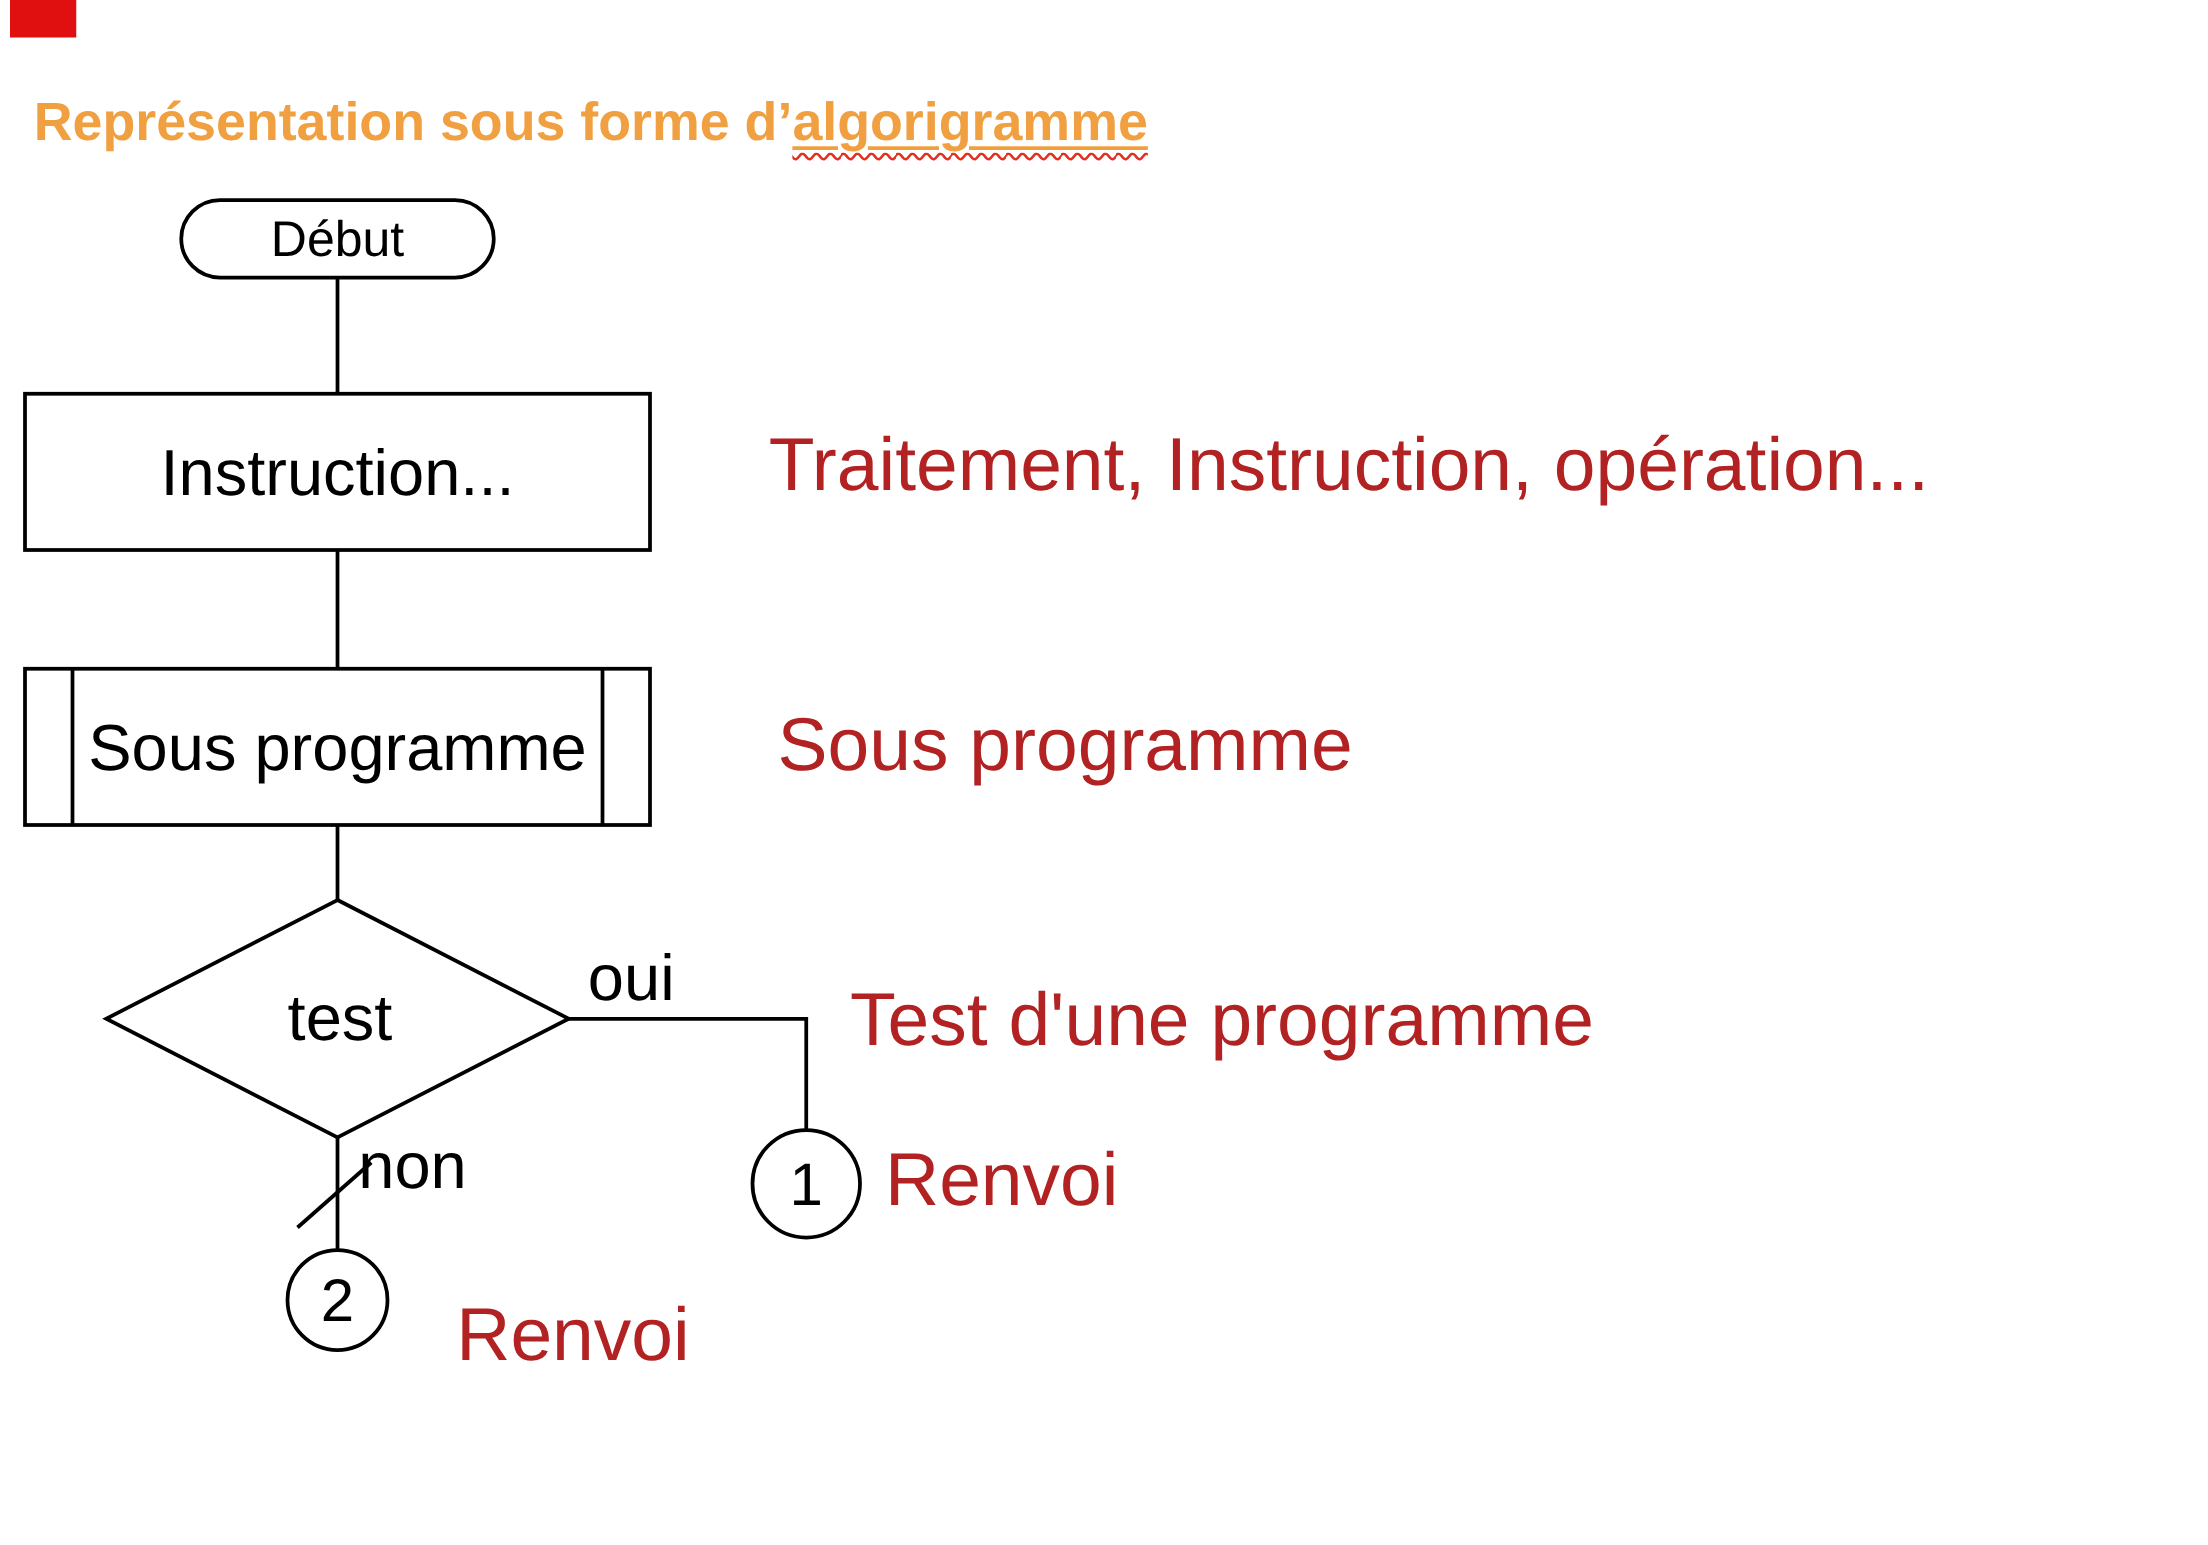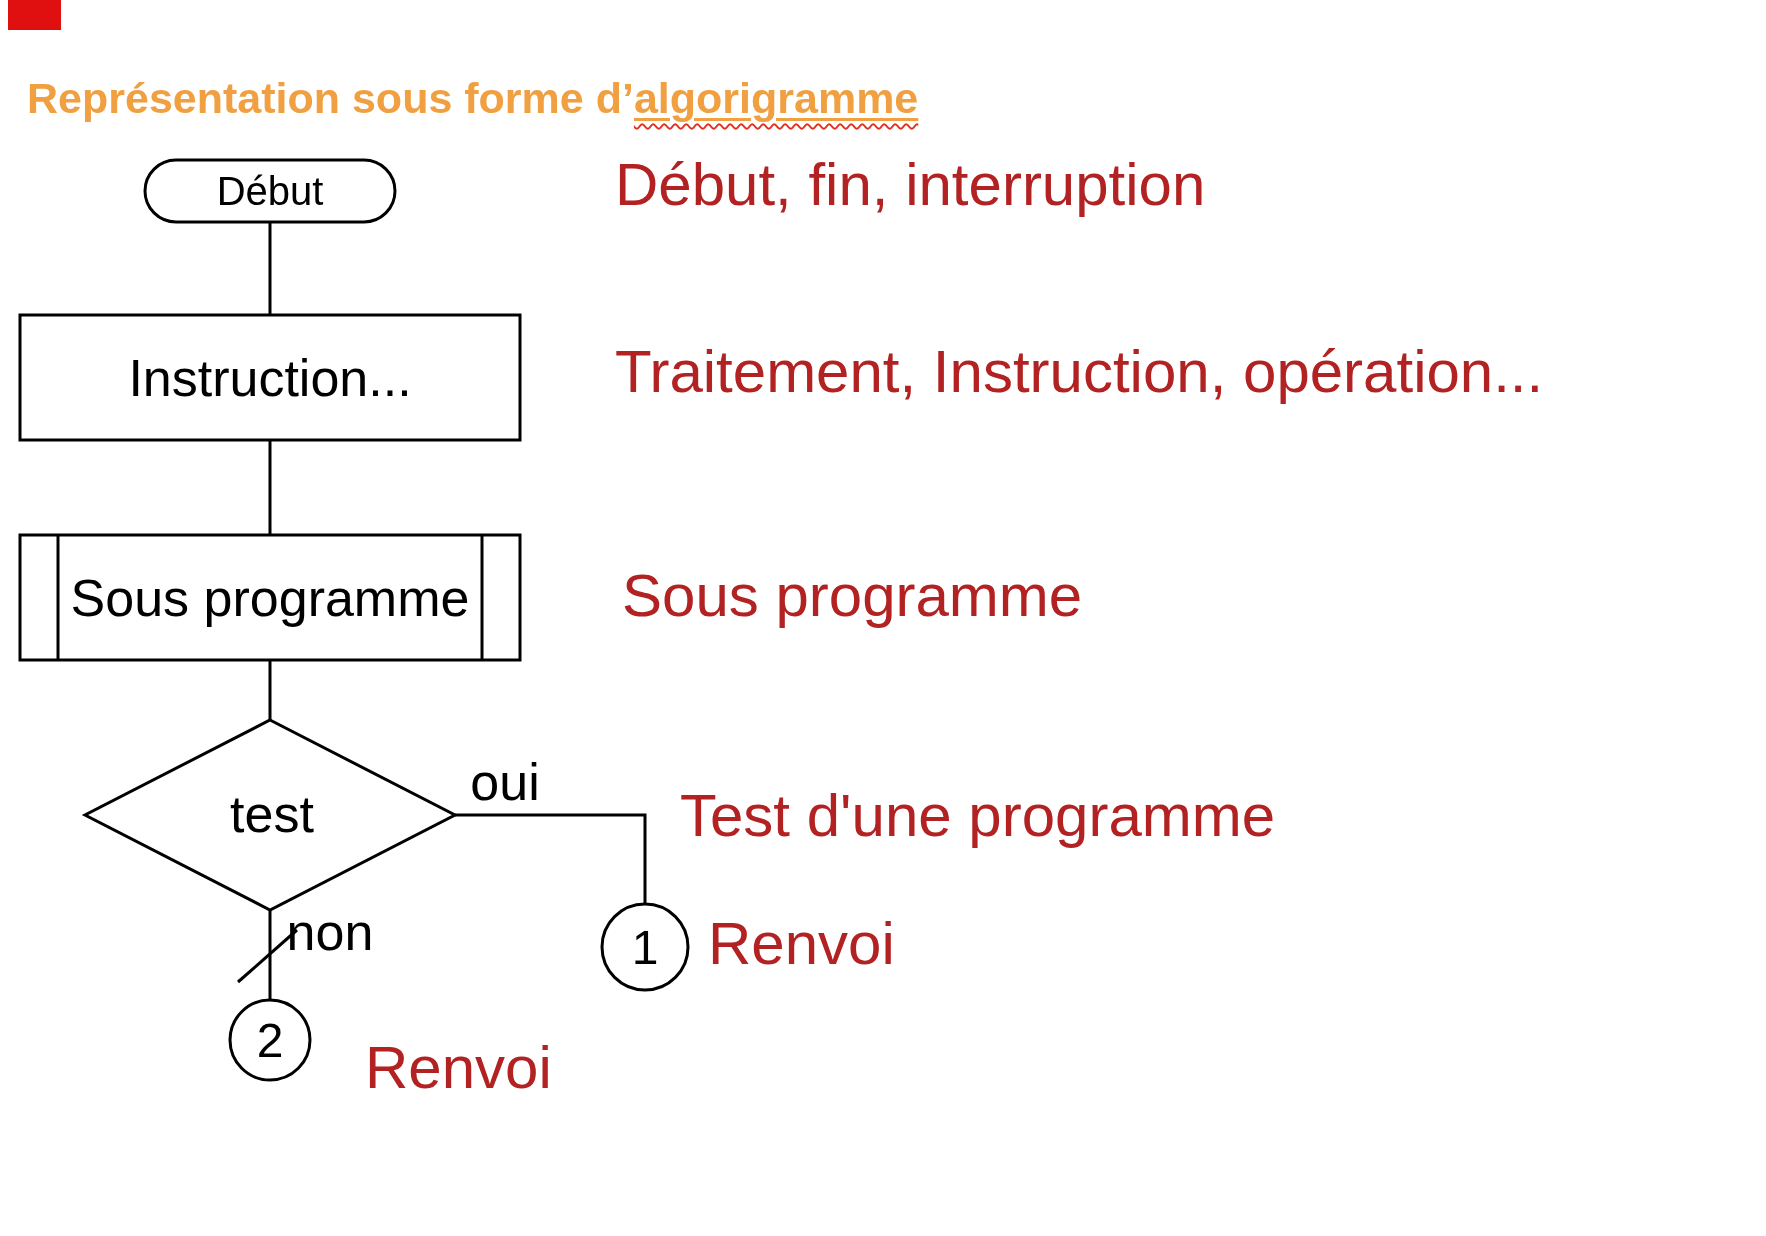--- a/index.html
+++ b/index.html
@@ -91,20 +91,19 @@
     <text x="270" y="205" class="t t40">Début</text>
     <text x="270" y="396" class="t t52">Instruction...</text>
     <text x="270" y="616" class="t t52">Sous programme</text>
     <text x="272" y="832" class="t t52">test</text>
     <text x="505" y="800" class="t t52">oui</text>
     <text x="330" y="950" class="t t52">non</text>
     <text x="645" y="964" class="t t48">1</text>
     <text x="270" y="1057" class="t t48">2</text>
   </svg>
 
-  <div class="ann" style="left:615px; top:155px;">Début, fin, interruption</div>
   <div class="ann" style="left:615px; top:342px;">Traitement, Instruction, opération...</div>
   <div class="ann" style="left:622px; top:566px;">Sous programme</div>
   <div class="ann" style="left:680px; top:786px;">Test d'une programme</div>
   <div class="ann" style="left:708px; top:914px;">Renvoi</div>
   <div class="ann" style="left:365px; top:1038px;">Renvoi</div>
 
 </div>
 
 </body></html>

